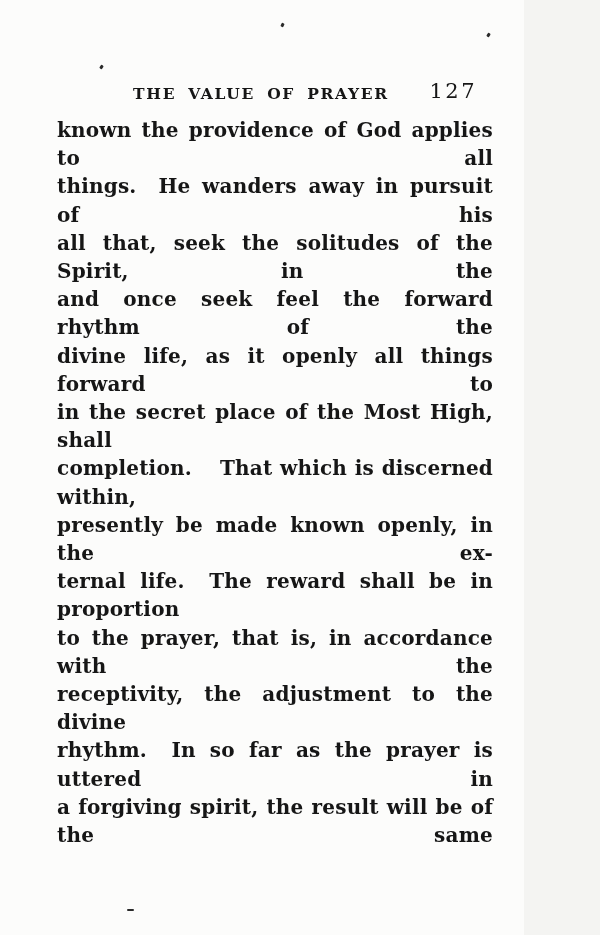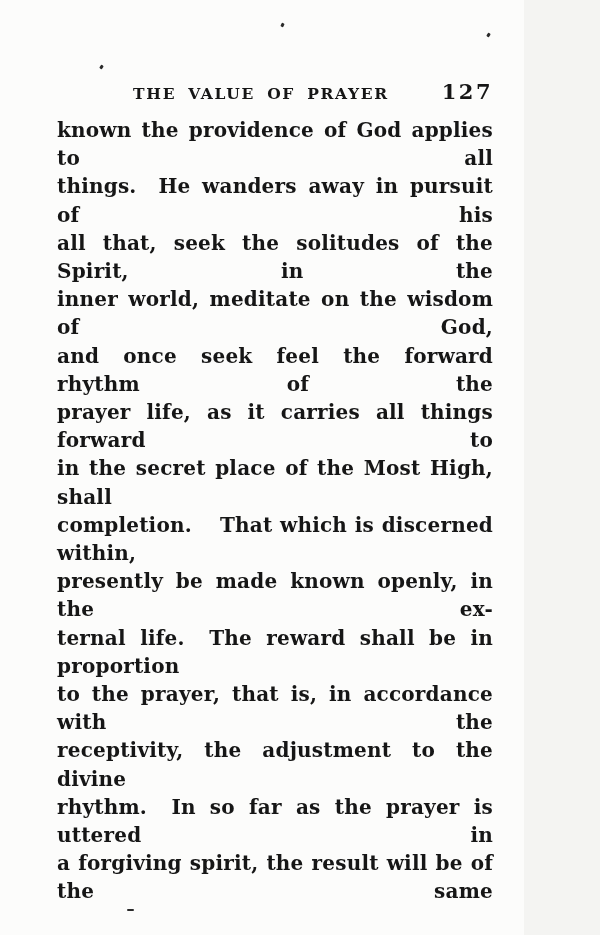--- a/index.html
+++ b/index.html
@@ -32,23 +32,23 @@
     top: 3px;
     text-align: center;
     font-weight: 700;
     font-size: 15.5px;
     letter-spacing: 1.7px;
     word-spacing: 5px;
     white-space: nowrap;
   }
   .page-number {
     position: absolute;
-    right: 0;
+    right: 16px;
     top: -2px;
-    font-weight: 700;
+    font-weight: 400;
     font-size: 21px;
     letter-spacing: 2.5px;
   }
   .body-text {
     position: absolute;
     left: 57px;
     top: 116px;
     width: 436px;
     font-size: 20px;
     font-weight: 700;
@@ -78,23 +78,22 @@
   <div class="header">
     <span class="running-title">THE VALUE OF PRAYER</span>
     <span class="page-number">127</span>
   </div>
 
   <div class="body-text">
       <div class="para">
         <div class="line">known the providence of God applies to all</div>
         <div class="line">things.  He wanders away in pursuit of his</div>
         <div class="line">all that, seek the solitudes of the Spirit, in the</div>
-        <div class="line">inner world, meditate on the wisdom of God,</div>
         <div class="line">and once seek feel the forward rhythm of the</div>
-        <div class="line">prayer life, as it carries all things forward to</div>
+        <div class="line">divine life, as it openly all things forward to</div>
         <div class="line">in the secret place of the Most High, shall</div>
         <div class="line">completion.   That which is discerned within,</div>
         <div class="line">presently be made known openly, in the ex-</div>
         <div class="line">ternal life.  The reward shall be in proportion</div>
         <div class="line">to the prayer, that is, in accordance with the</div>
         <div class="line">receptivity, the adjustment to the divine</div>
         <div class="line">rhythm.  In so far as the prayer is uttered in</div>
         <div class="line">a forgiving spirit, the result will be of the same</div>
       </div>
     </div>

